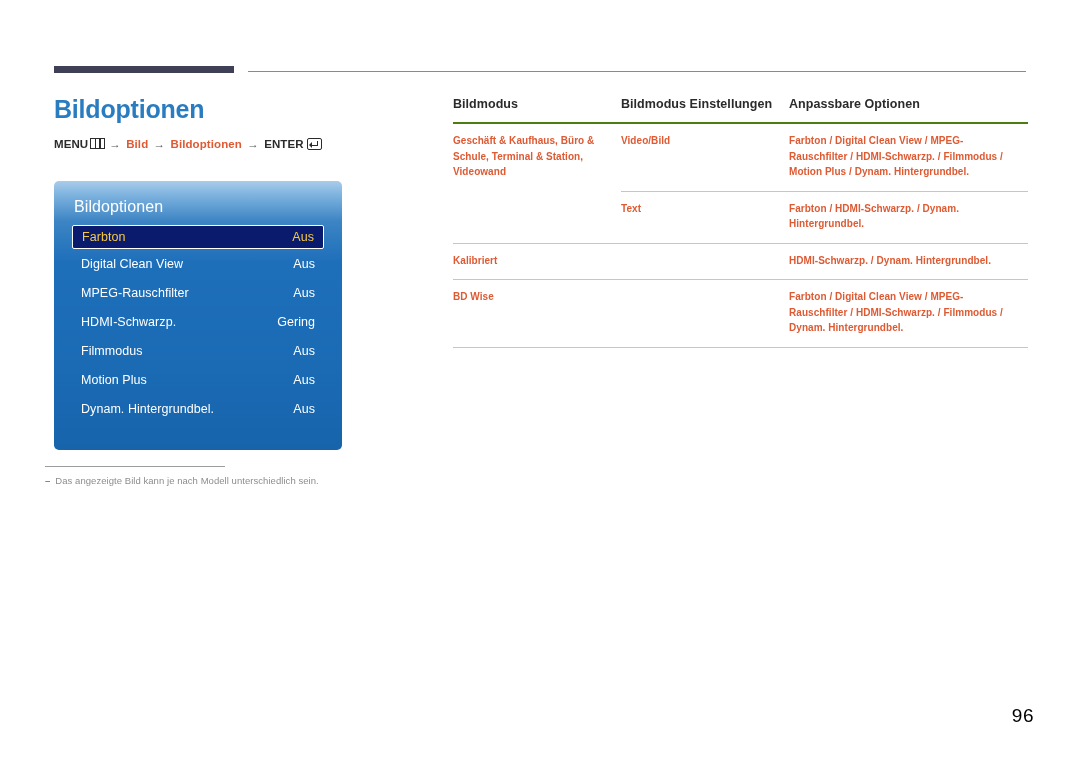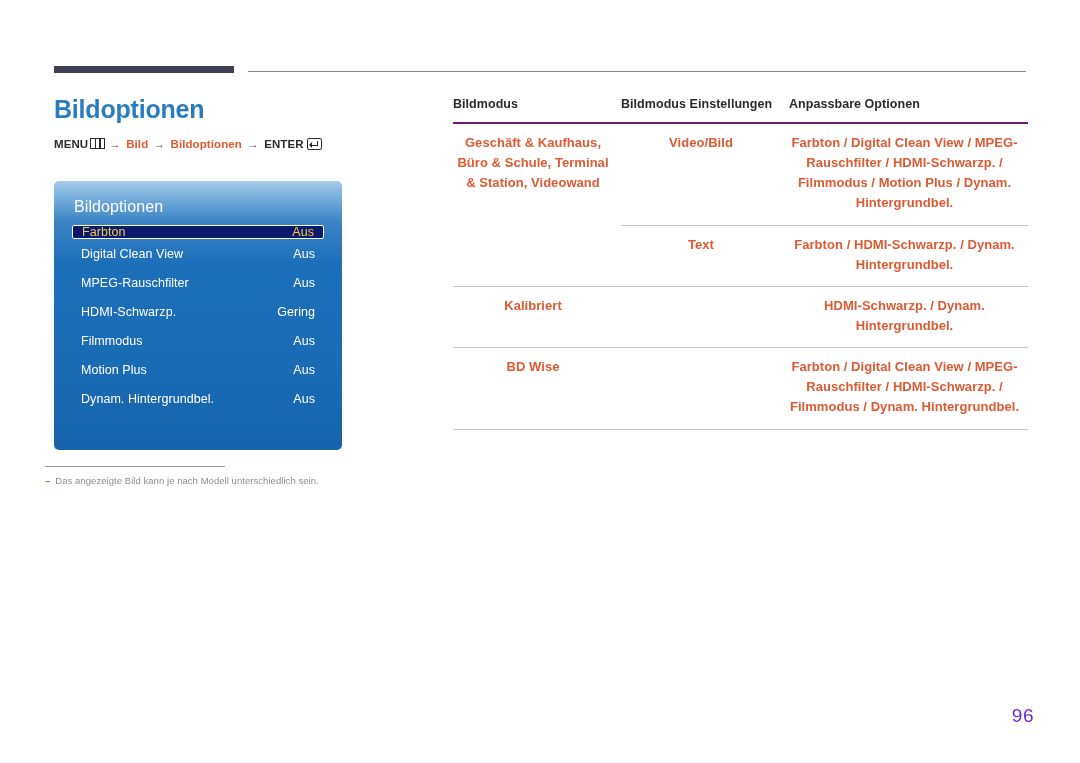--- a/index.html
+++ b/index.html
@@ -132,21 +132,21 @@
     letter-spacing: 0.05px;
   }
   .osd-row + .osd-row { margin-top: 0px; gap: 16px; }
   .osd-rows { display: flex; flex-direction: column; gap: 0px; }
 
   .osd-row.selected {
     background: #0a1b6e;
     border: 1.5px solid #ffffff;
     border-radius: 2px;
     color: #f6c944;
-    height: 14px;
+    height: 24px;
   }
   .osd-row.selected .osd-value { color: #f6c944; }
 
   .osd-value { white-space: nowrap; }
 
   
   .foot-rule {
     position: absolute;
     left: 45px; top: 466px;
     width: 180px; height: 1px;
@@ -181,49 +181,48 @@
   }
   .tbl th {
     text-align: left;
     font-size: 12.5px;
     font-weight: bold;
     color: #2b2b2b;
     padding: 0 0 11px 0;
     vertical-align: bottom;
     letter-spacing: 0.05px;
   }
-  .tbl thead tr { border-bottom: 2px solid #701a75; }
+  .tbl thead tr { border-bottom: 2px solid #4d7c0f; }
 
   .tbl td {
-    font-size: 13px;
+    font-size: 10px;
     font-weight: bold;
     color: #dd5a33;
     line-height: 1.55;
     vertical-align: top;
     padding: 9px 8px 11px 0;
     letter-spacing: 0.05px;
-    text-align: center;
   }
 
   .col-a { width: 168px; }
   .col-b { width: 168px; }
   .col-c { width: 239px; }
 
   tr.rule-full  { border-top: 1px solid #c6c6c6; }
   tr.rule-part td:first-child { border-top: none; }
   tr.rule-part td.rb,
   tr.rule-part td.rc { border-top: 1px solid #c6c6c6; }
   tr.rule-bottom-spacer td { border-top: 1px solid #c6c6c6; padding: 0; height: 0; }
 
   
   .page-number {
     position: absolute;
     right: 46px; bottom: 36px;
     font-size: 19px;
-    color: #6d28d9;
+    color: #000000;
     letter-spacing: 0.5px;
   }
 </style>
 </head>
 <body>
 
 <div class="top-rule-dark"></div>
 <div class="top-rule-light"></div>
 
 <div class="left-col">

